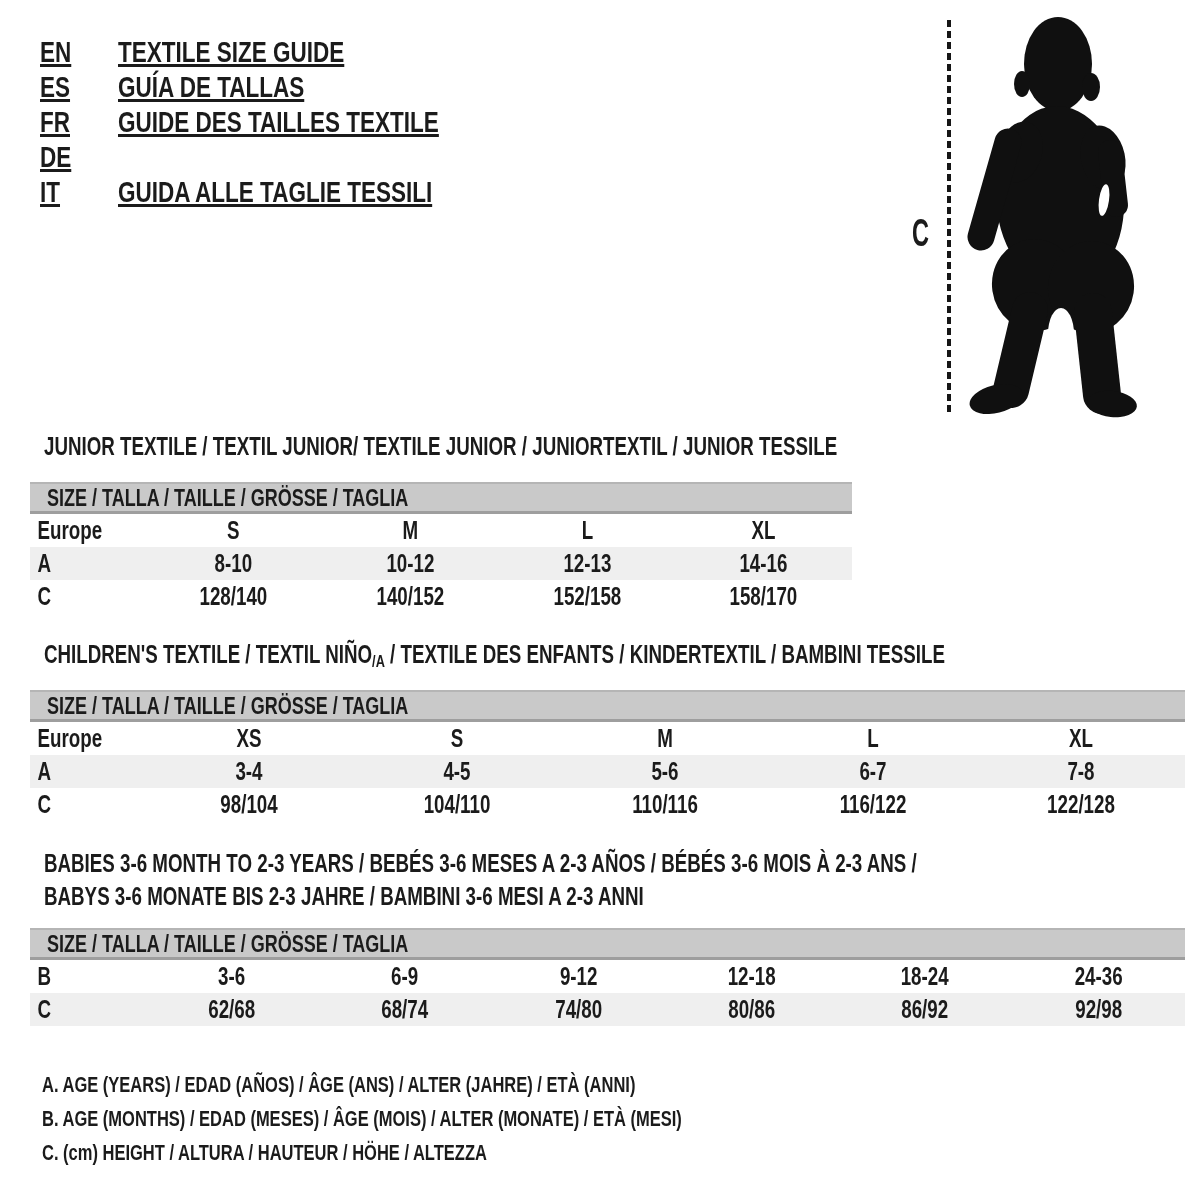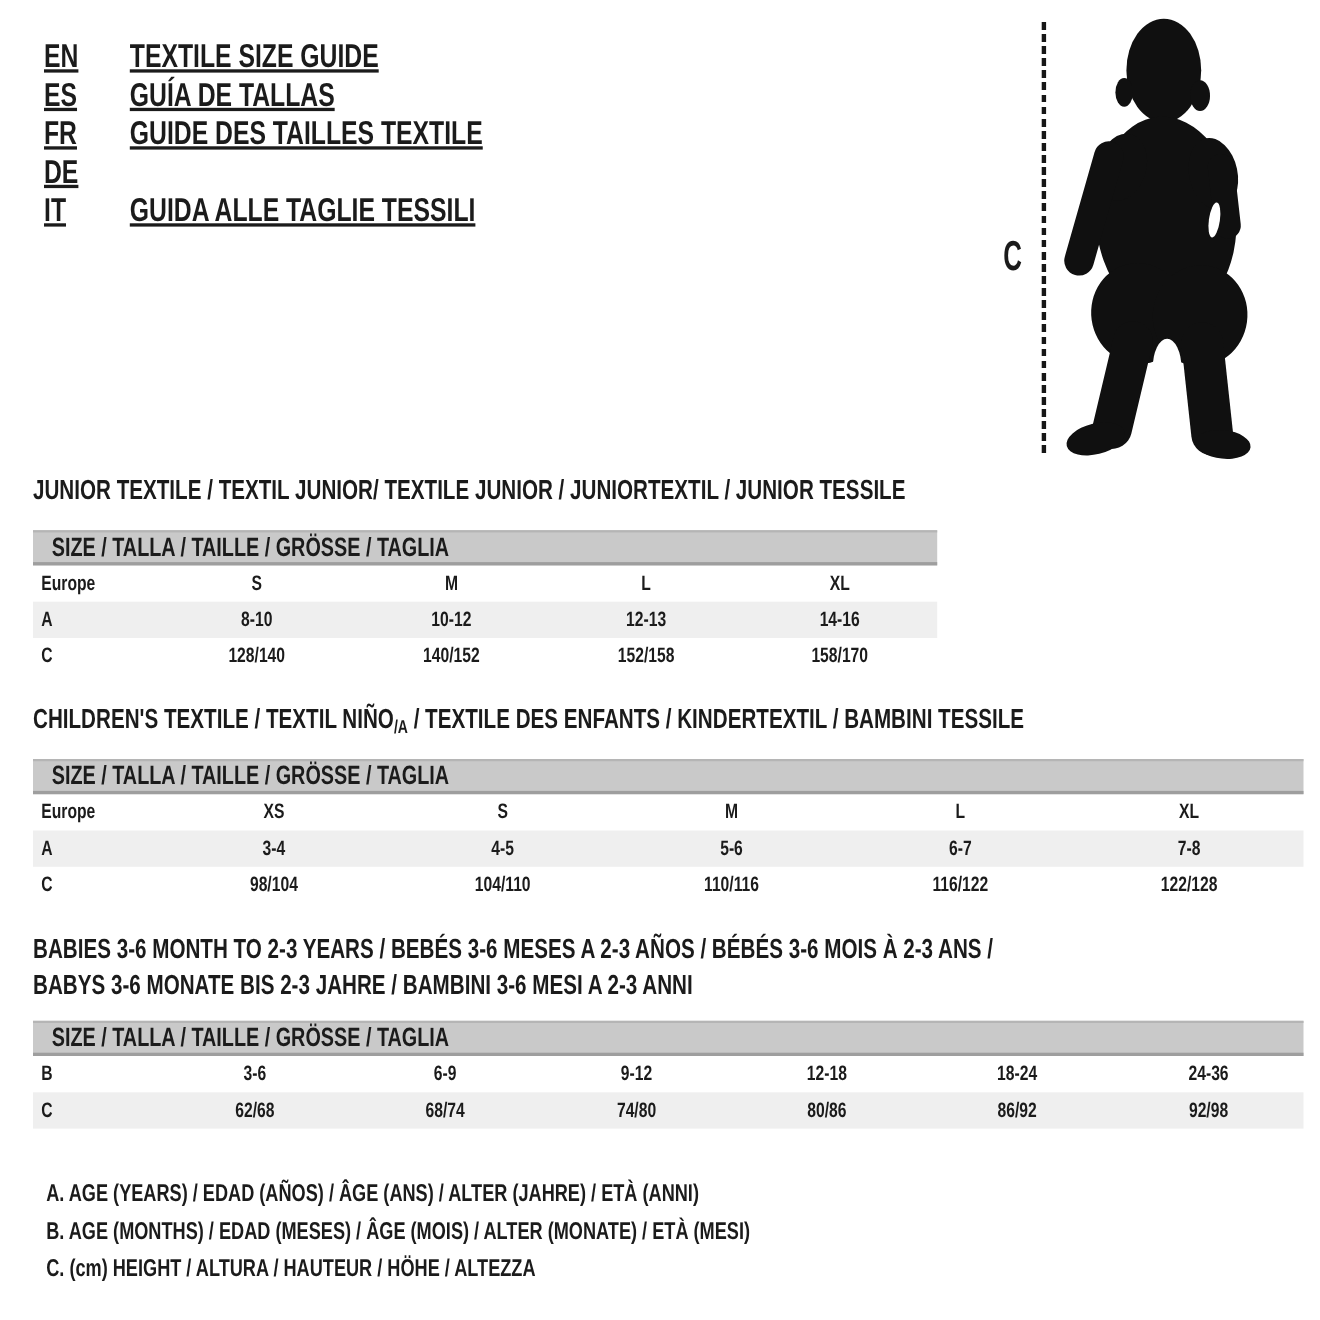--- a/index.html
+++ b/index.html
@@ -25,33 +25,33 @@
 
   
   .fig-svg { left:880px; top:0; }
   .dash-line {
     left:947px; top:20px; width:4px; height:394px;
     background:repeating-linear-gradient(to bottom, #161616 0 7px, transparent 7px 11px);
   }
   .fig-c { left:912px; top:212px; font-size:38px; transform:scaleX(0.62); transform-origin:0 50%; }
 
   
-  .sec-title { left:30px; font-size:25px; line-height:25px; }
+  .sec-title { left:44px; font-size:25px; line-height:25px; }
   .sec-title .sub { font-size:17px; position:relative; top:4px; }
 
   
   .tbl { left:30px; }
   .tbl-junior  { width:822px; }
   .tbl-wide    { width:1155px; }
   .sizebar {
     height:32px; background:#c9c9c9;
     border-top:2px solid #b5b5b5; border-bottom:3px solid #9e9e9e;
     display:flex; padding-left:17px; font-size:24px;
   }
-  .trow { display:grid; height:33px; align-items:center; font-size:19px; }
+  .trow { display:grid; height:33px; align-items:center; font-size:25px; }
   .cols4 { grid-template-columns:115px repeat(4,1fr); }
   .cols5 { grid-template-columns:115px repeat(5,1fr); }
   .cols6 { grid-template-columns:115px repeat(6,1fr); }
   .trow .lbl { padding-left:10px; }
   .alt { background:#efefef; }
 
   
   .footnotes { left:42px; top:1068px; }
   .fn { height:34px; display:flex; align-items:center; font-size:22px; }
 </style>

